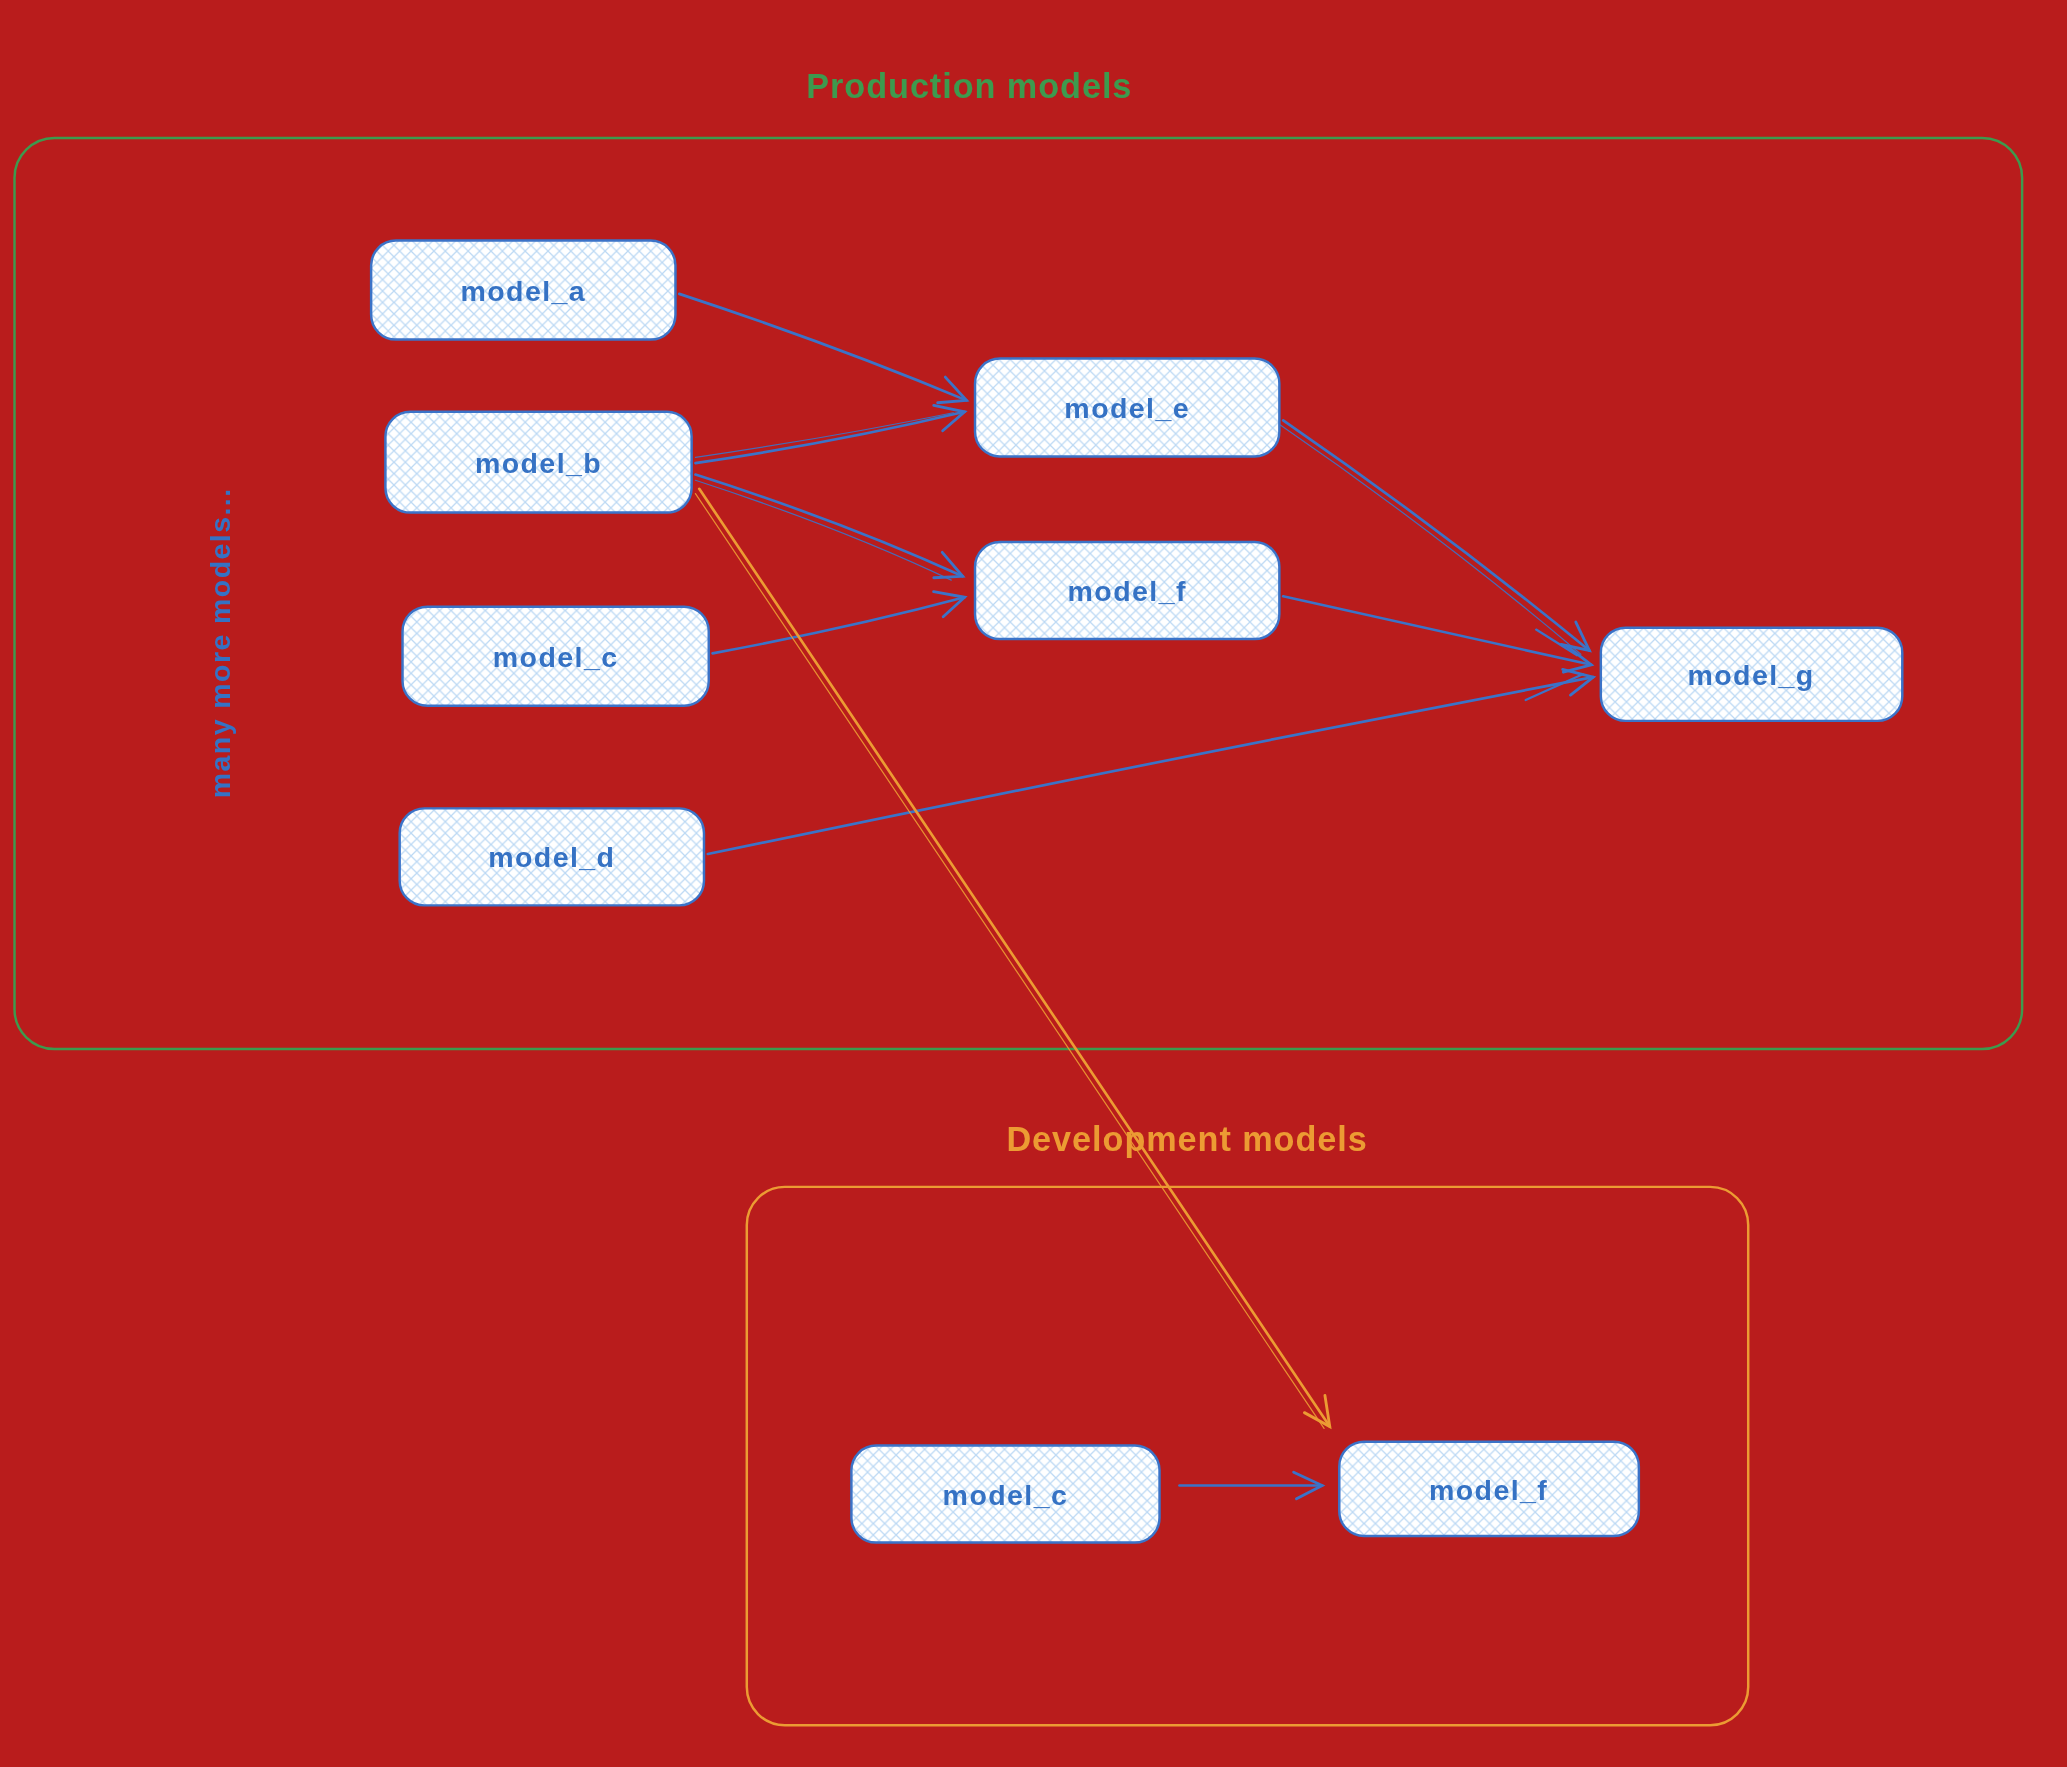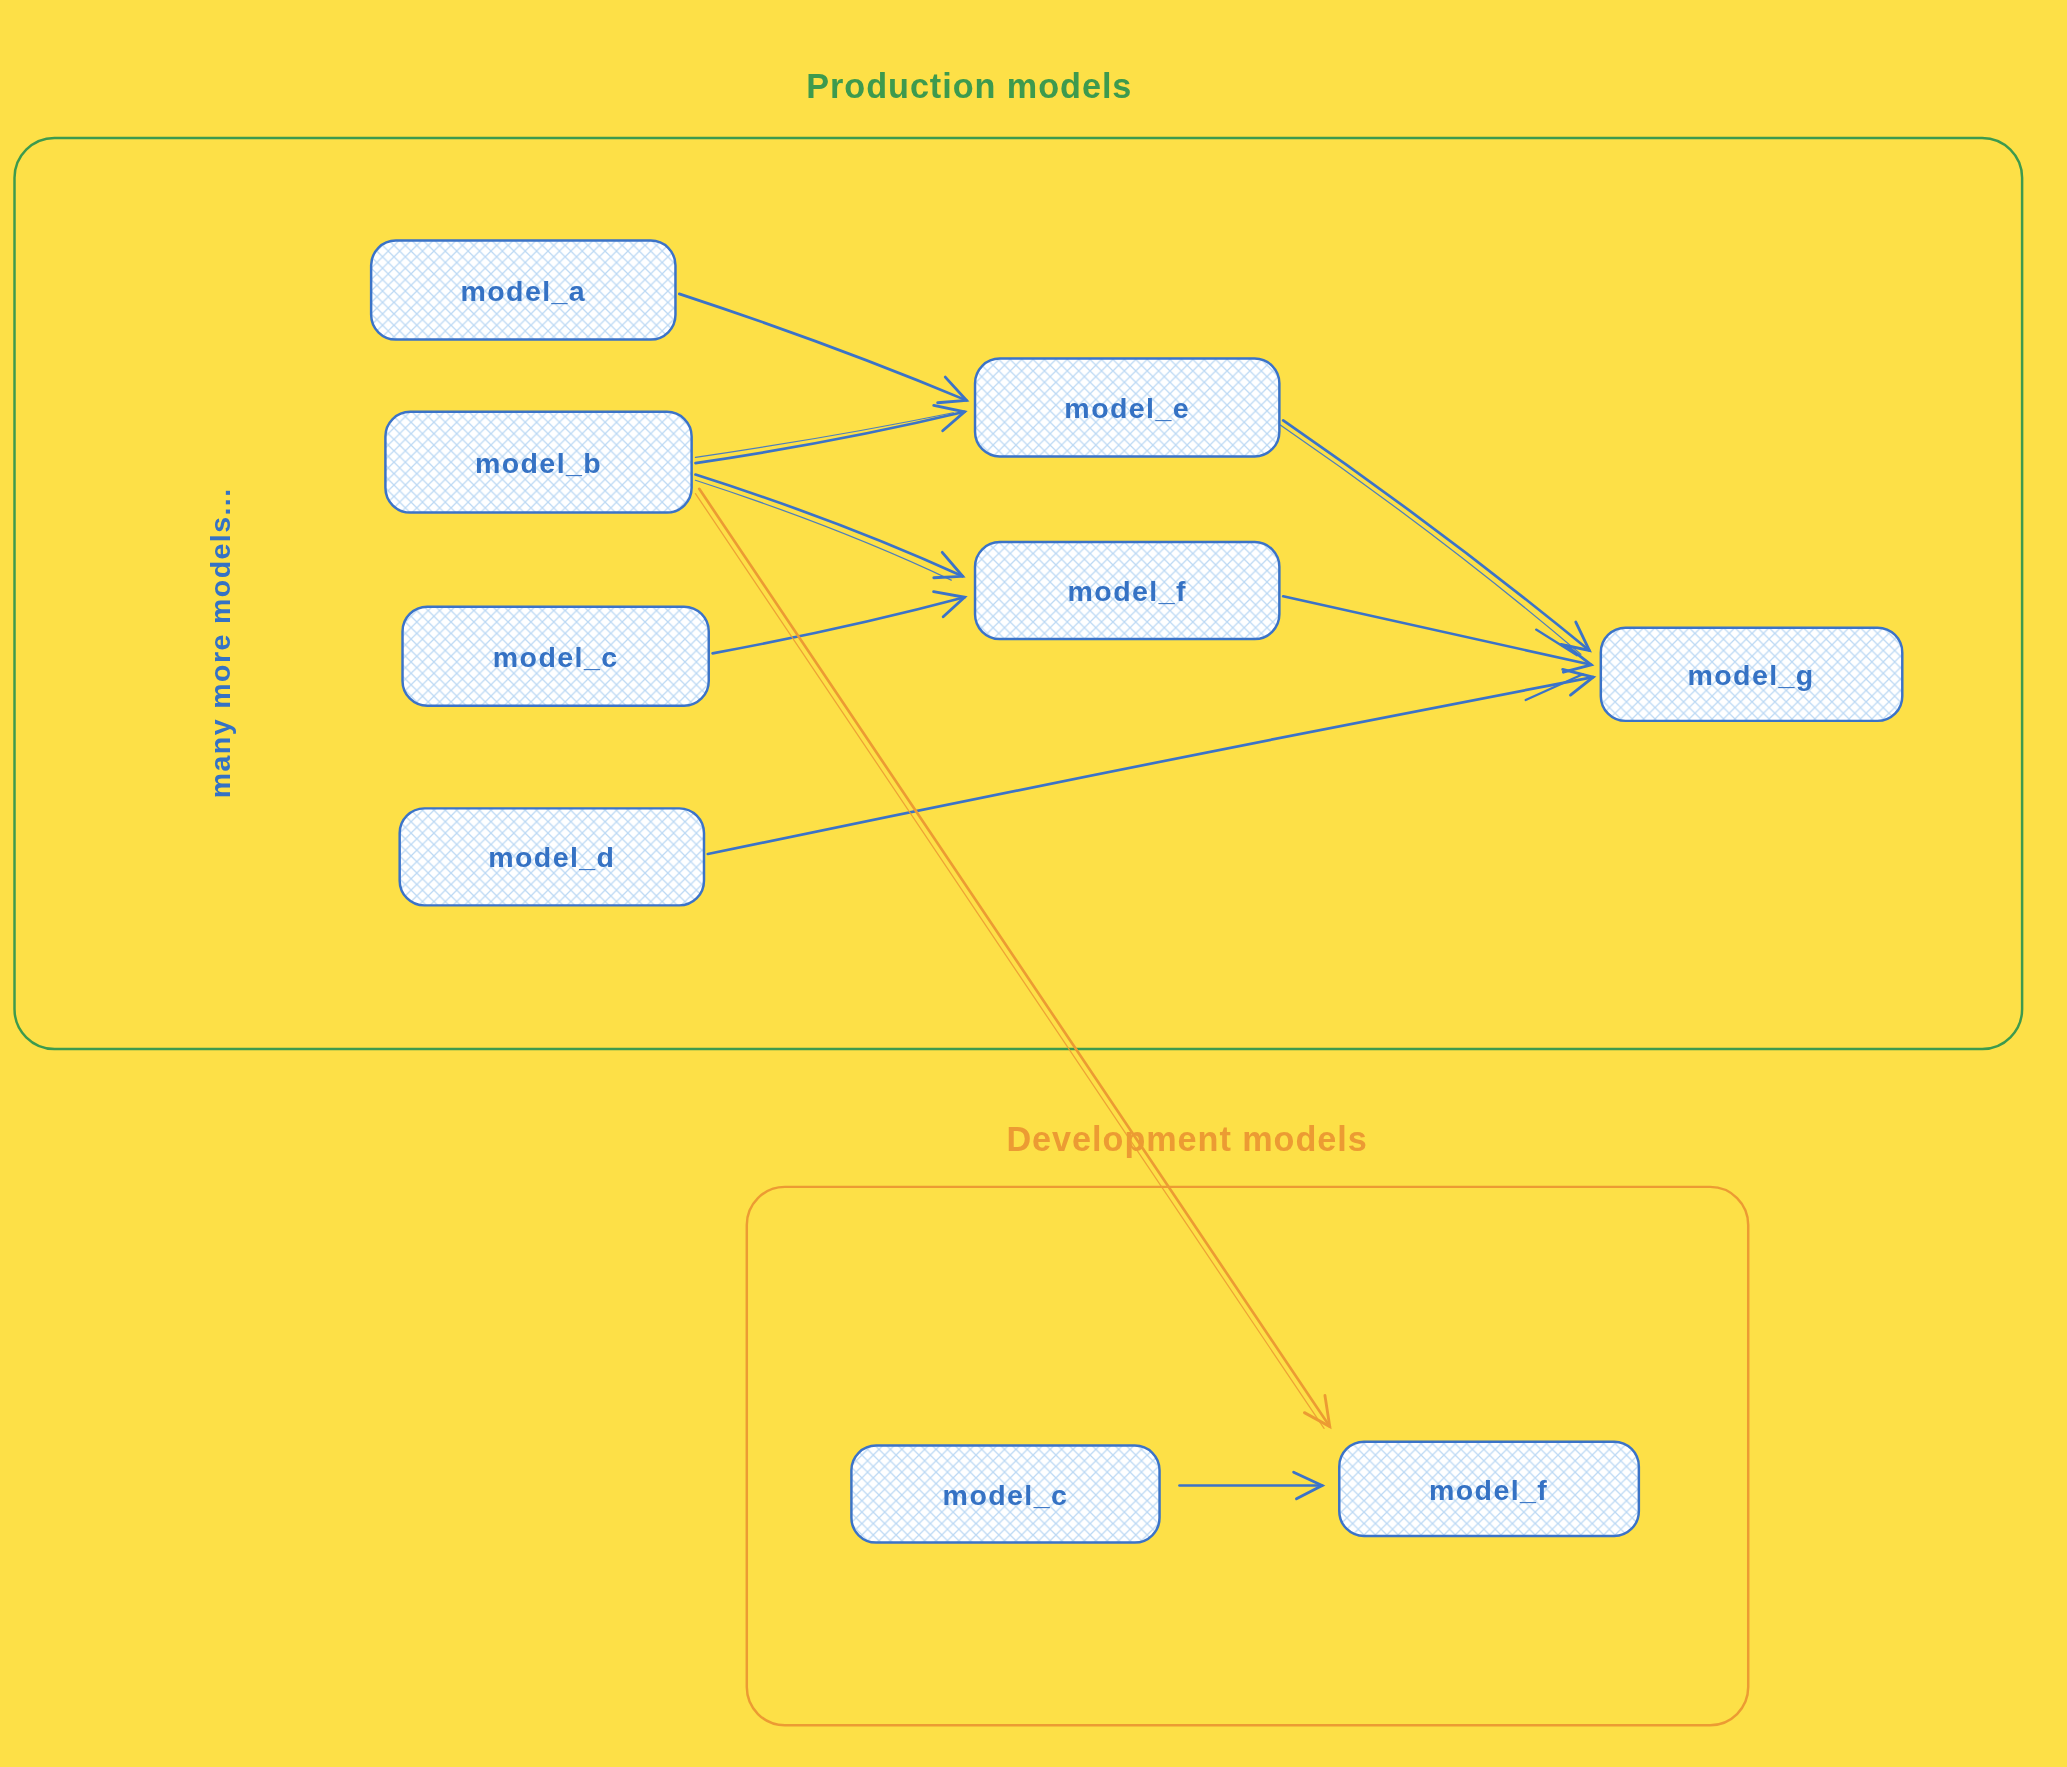--- a/index.html
+++ b/index.html
@@ -1,16 +1,16 @@
 <!DOCTYPE html>
 <html style="font-size:15px"><head>
 <meta charset="utf-8">
 <style>
   html,body{margin:0;padding:0;background:#ffffff;}
-  .stage{position:relative;width:2068px;height:1767px;background:#fde047;overflow:hidden;}
+  .stage{position:relative;width:2068px;height:1767px;background:#b91c1c;overflow:hidden;}
   svg{display:block;}
   text{font-family:"Liberation Sans", sans-serif;}
   .node-label{font-size:30px;letter-spacing:1.5px;font-weight:bold;}
   .frame-title{font-size:36px;letter-spacing:1px;font-weight:bold;}
   .side-note{font-size:30px;letter-spacing:1.5px;font-weight:bold;}
   .edge{fill:none;stroke-width:2.8px;stroke-linecap:round;}
   .edge-twin{fill:none;stroke-width:1.3px;stroke-linecap:round;opacity:.9;}
   .frame{fill:none;stroke-width:2.6px;}
   .node-box{stroke-width:2.6px;}
   .sketch{fill:none;stroke-width:2.4px;stroke-linecap:round;}

